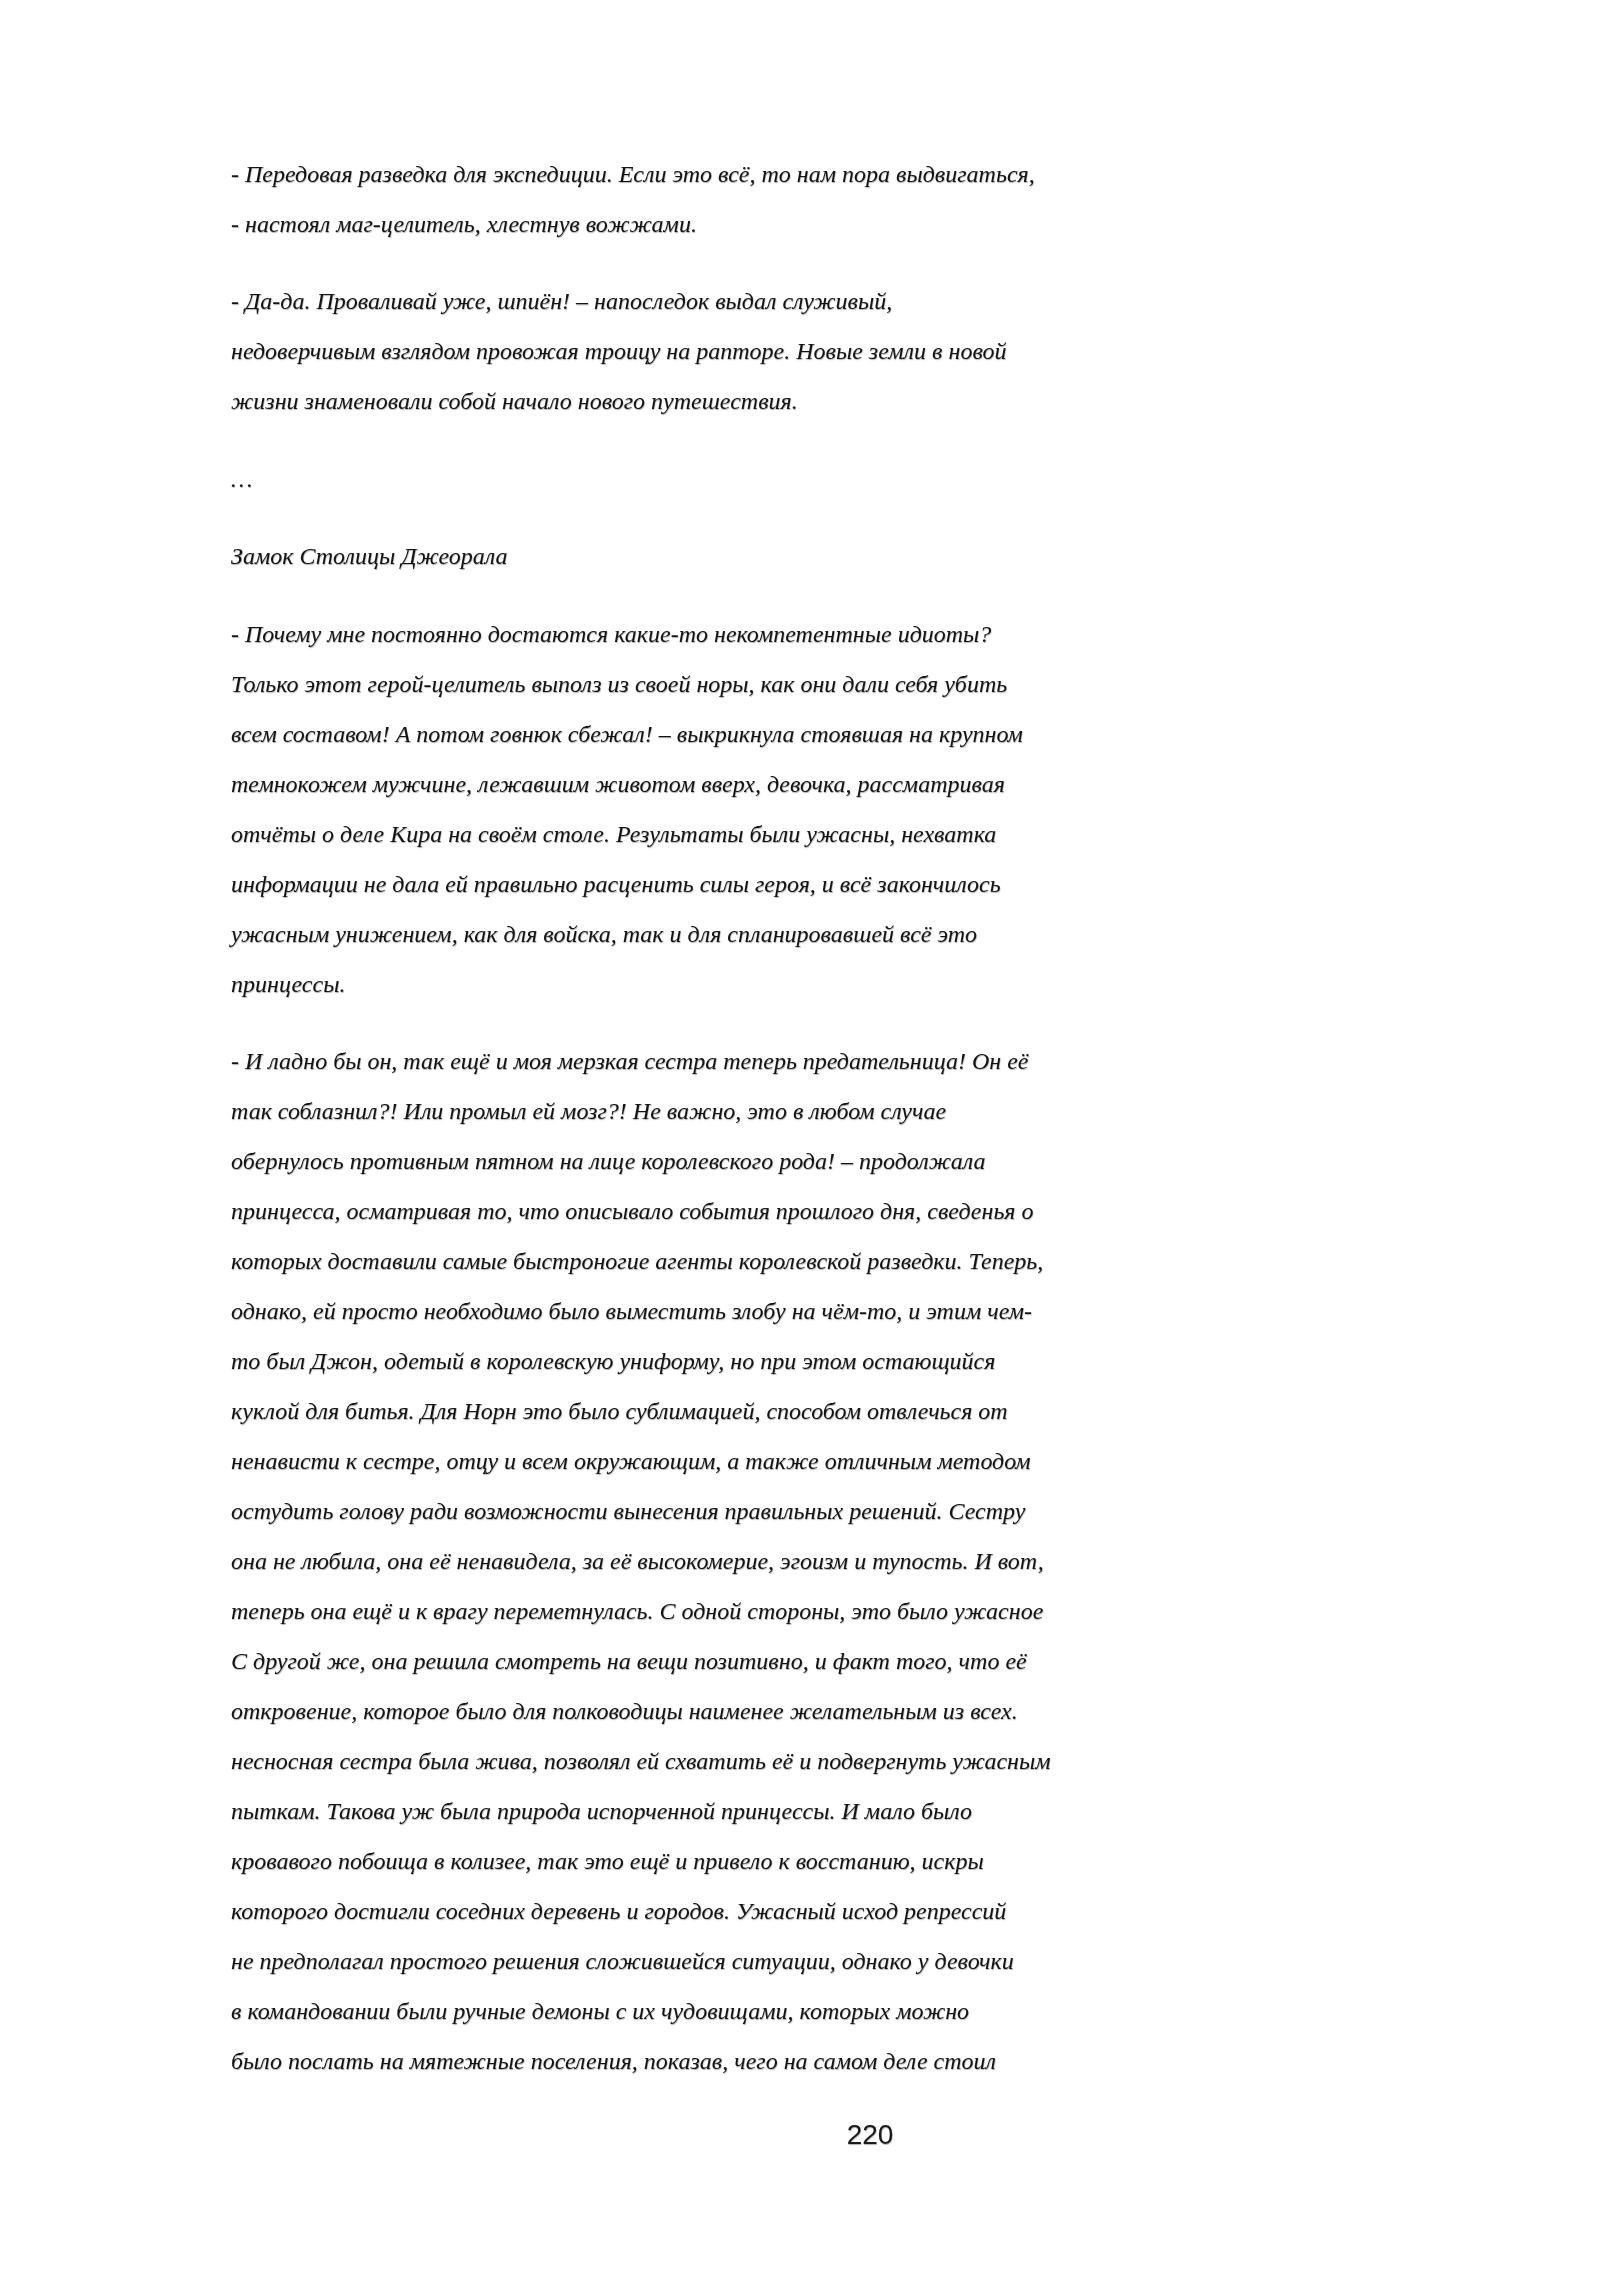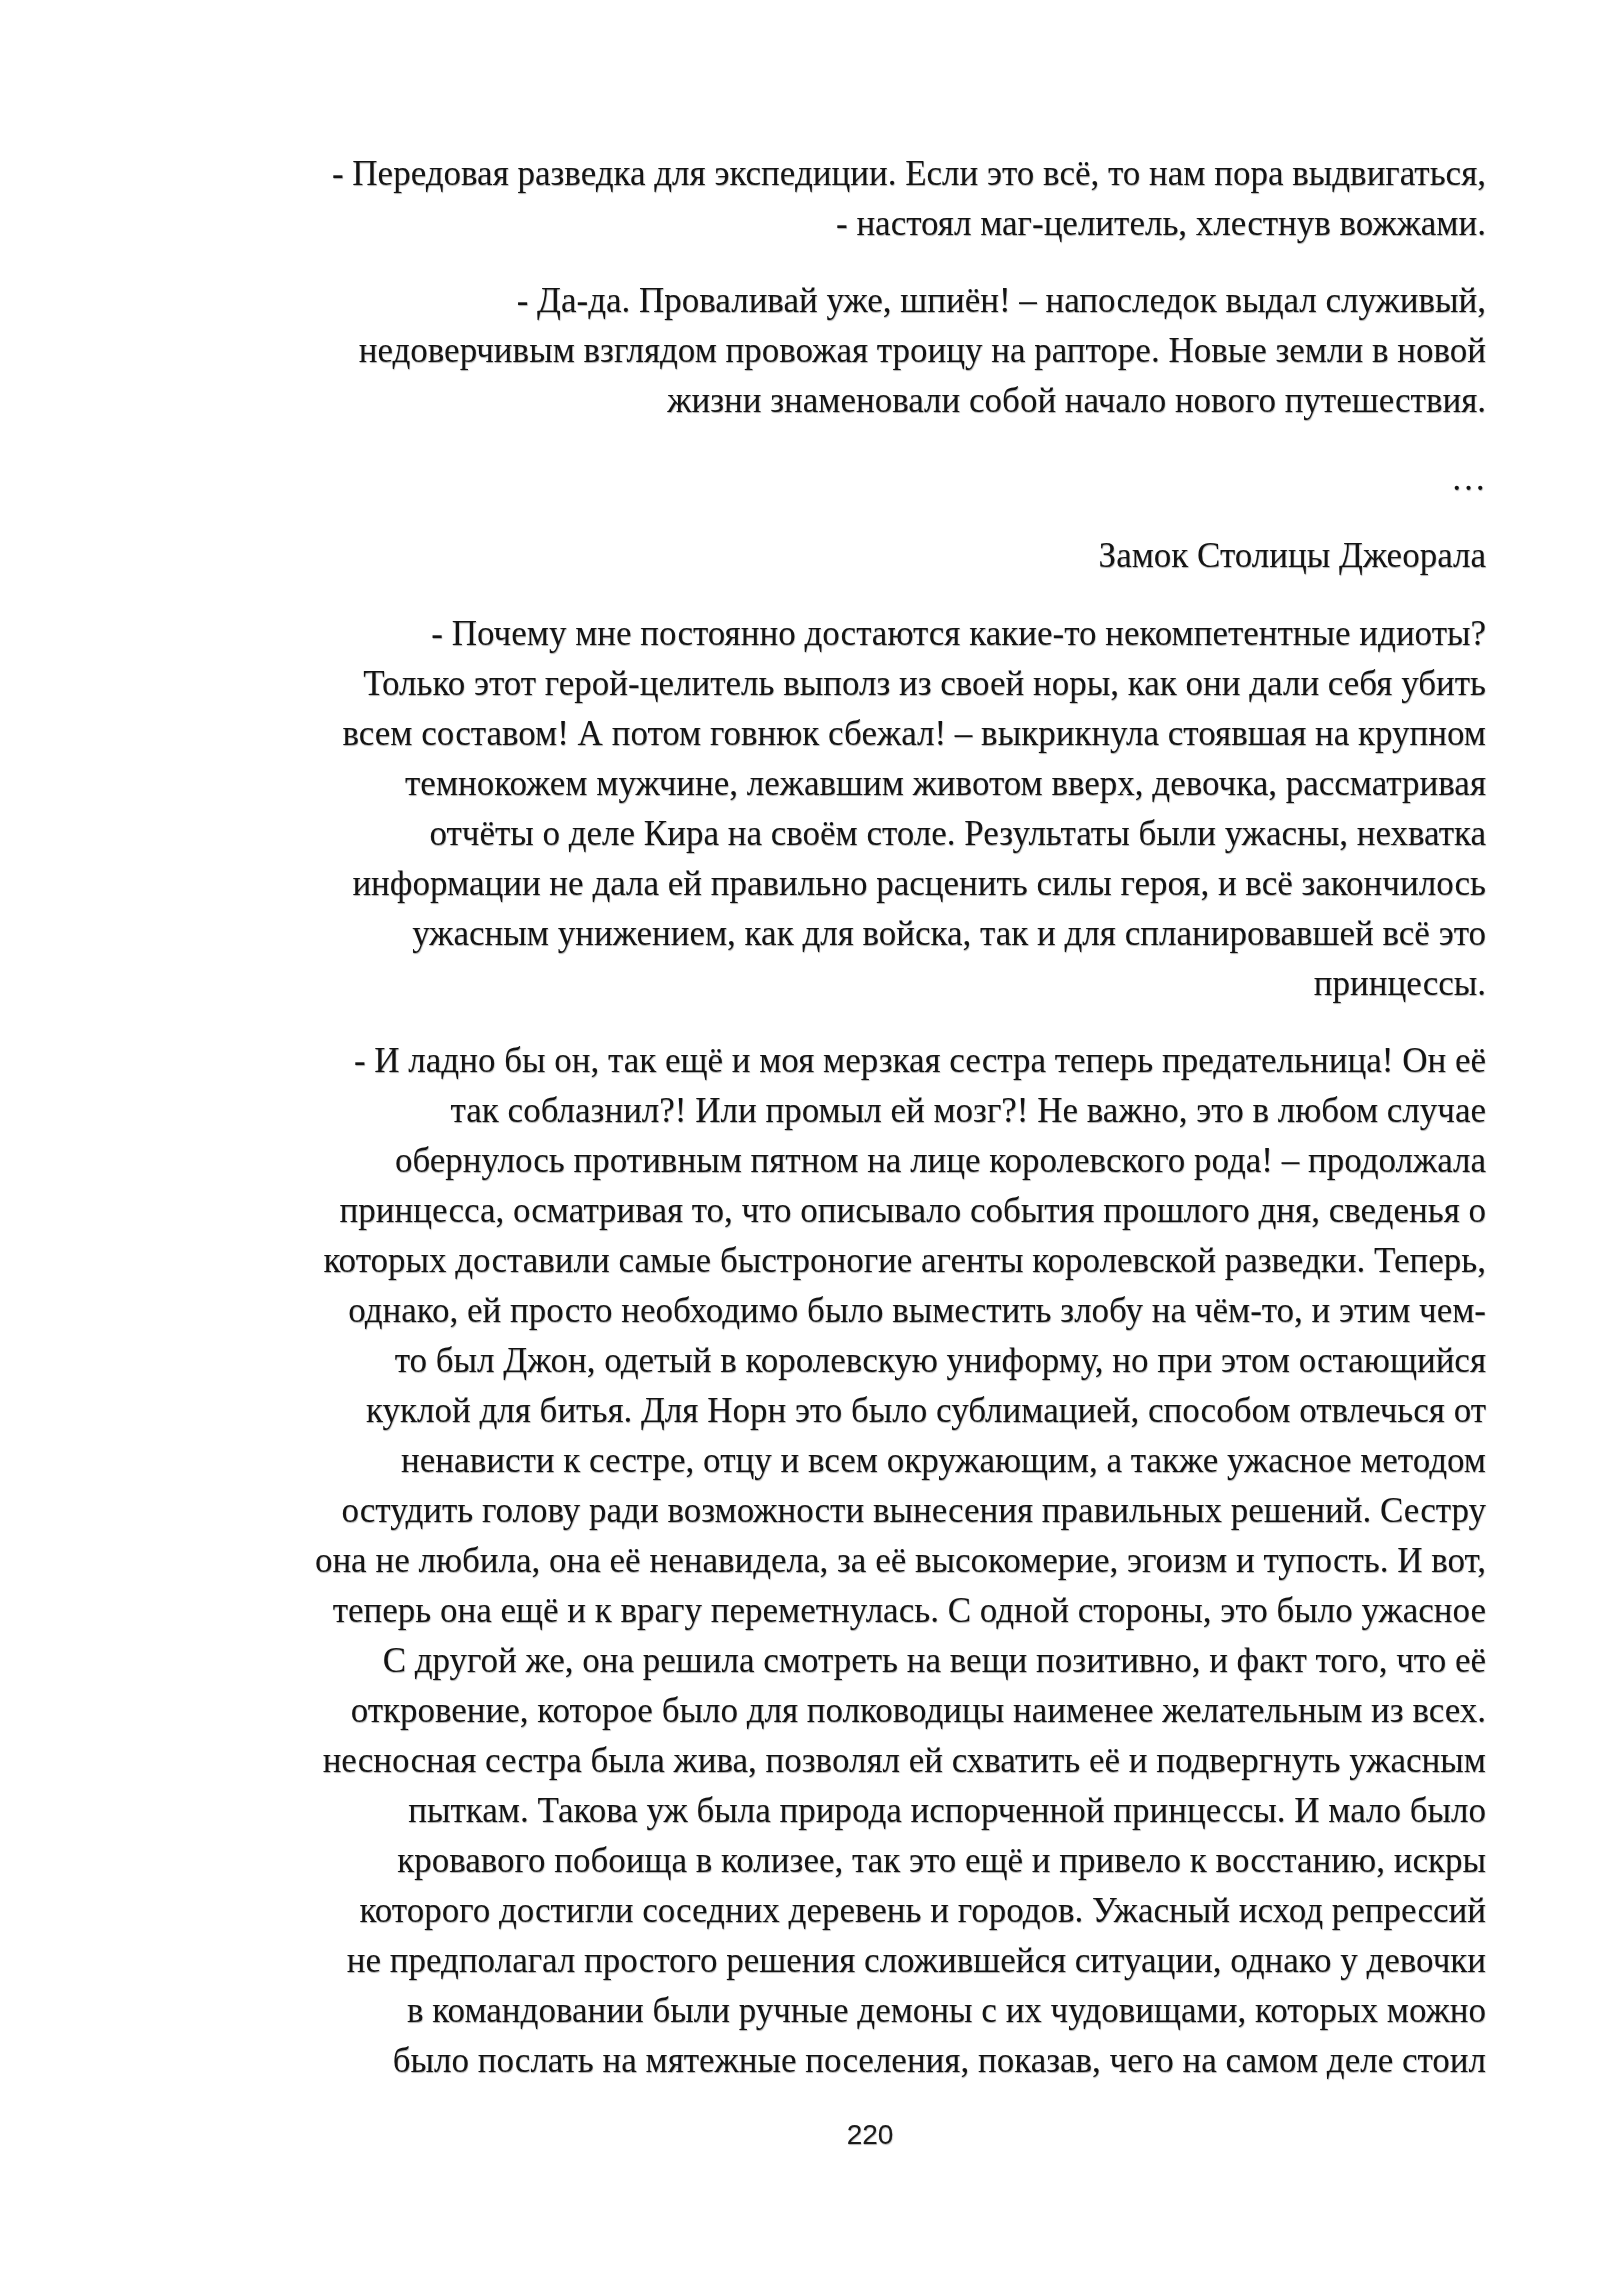--- a/index.html
+++ b/index.html
@@ -15,23 +15,24 @@
   }
   .content {
     position: absolute;
     left: 231px;
     top: 149px;
     width: 1255px;
   }
   .content p {
     margin: 0 0 27.4px 0;
     padding: 0;
-    font-size: 35px;
+    font-size: 24px;
     line-height: 50px;
-    text-align: right;
+    text-align: left;
+    font-style: italic;
   }
   .line {
     display: block;
     white-space: nowrap;
     text-shadow: 0.5px 1px 1px rgba(70,70,70,0.45);
   }
   .footer {
     position: absolute;
     top: 2113px;
     left: 811px;
@@ -81,21 +82,21 @@
 
     <p>
       <span class="line">- И ладно бы он, так ещё и моя мерзкая сестра теперь предательница! Он её</span>
       <span class="line">так соблазнил?! Или промыл ей мозг?! Не важно, это в любом случае</span>
       <span class="line">обернулось противным пятном на лице королевского рода! – продолжала</span>
       <span class="line">принцесса, осматривая то, что описывало события прошлого дня, сведенья о</span>
       <span class="line">которых доставили самые быстроногие агенты королевской разведки. Теперь,</span>
       <span class="line">однако, ей просто необходимо было выместить злобу на чём-то, и этим чем-</span>
       <span class="line">то был Джон, одетый в королевскую униформу, но при этом остающийся</span>
       <span class="line">куклой для битья. Для Норн это было сублимацией, способом отвлечься от</span>
-      <span class="line">ненависти к сестре, отцу и всем окружающим, а также ужасное методом</span>
+      <span class="line">ненависти к сестре, отцу и всем окружающим, а также отличным методом</span>
       <span class="line">остудить голову ради возможности вынесения правильных решений. Сестру</span>
       <span class="line">она не любила, она её ненавидела, за её высокомерие, эгоизм и тупость. И вот,</span>
       <span class="line">теперь она ещё и к врагу переметнулась. С одной стороны, это было ужасное</span>
       <span class="line">С другой же, она решила смотреть на вещи позитивно, и факт того, что её</span>
       <span class="line">откровение, которое было для полководицы наименее желательным из всех.</span>
       <span class="line">несносная сестра была жива, позволял ей схватить её и подвергнуть ужасным</span>
       <span class="line">пыткам. Такова уж была природа испорченной принцессы. И мало было</span>
       <span class="line">кровавого побоища в колизее, так это ещё и привело к восстанию, искры</span>
       <span class="line">которого достигли соседних деревень и городов. Ужасный исход репрессий</span>
       <span class="line">не предполагал простого решения сложившейся ситуации, однако у девочки</span>

